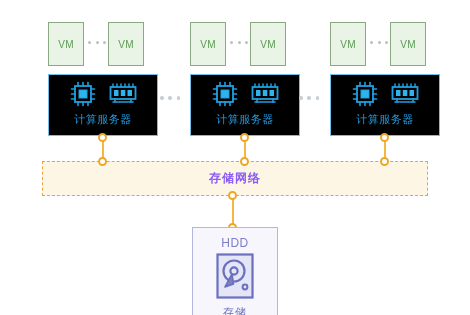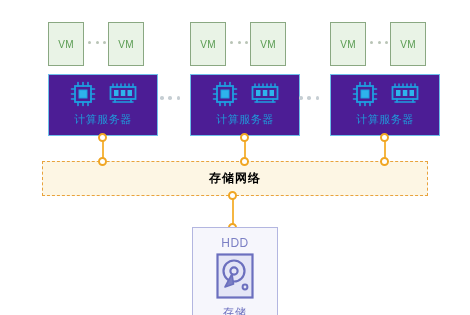--- a/index.html
+++ b/index.html
@@ -71,21 +71,21 @@
     background: #b9c4b6;
   }
 
   .server-box {
     position: absolute;
     top: 52px;
     left: 0;
     width: 110px;
     height: 62px;
     box-sizing: border-box;
-    background: #4c1d95;
+    background: #000000;
     border: 1px solid #6fc0ea;
     display: flex;
     flex-direction: column;
     align-items: center;
     justify-content: flex-start;
     padding-top: 7px;
   }
   .server-icons {
     display: flex;
     align-items: center;
@@ -160,21 +160,21 @@
     width: 386px;
     height: 35px;
     box-sizing: border-box;
     background: #fdf6e4;
     border: 1px dashed #e8a33d;
     display: flex;
     align-items: center;
     justify-content: center;
   }
   .storage-network-label {
-    color: #000000;
+    color: #8b5cf6;
     font-size: 12px;
     font-weight: bold;
     letter-spacing: 1px;
     font-family: "DejaVu Sans", "Liberation Sans", sans-serif;
   }
 
   
   .storage-box {
     position: absolute;
     left: 192px;

